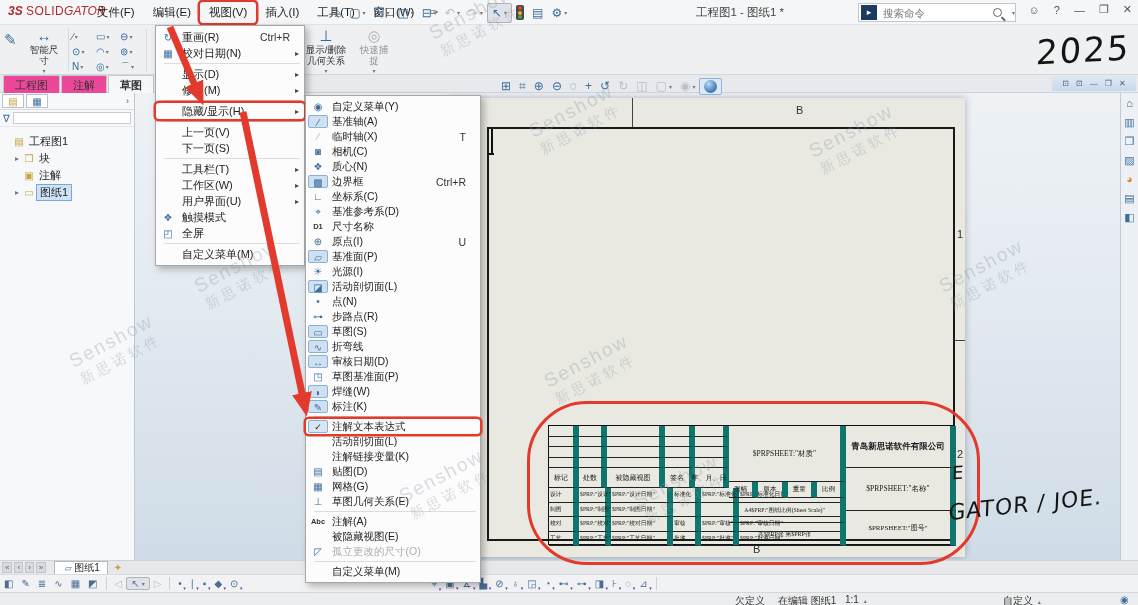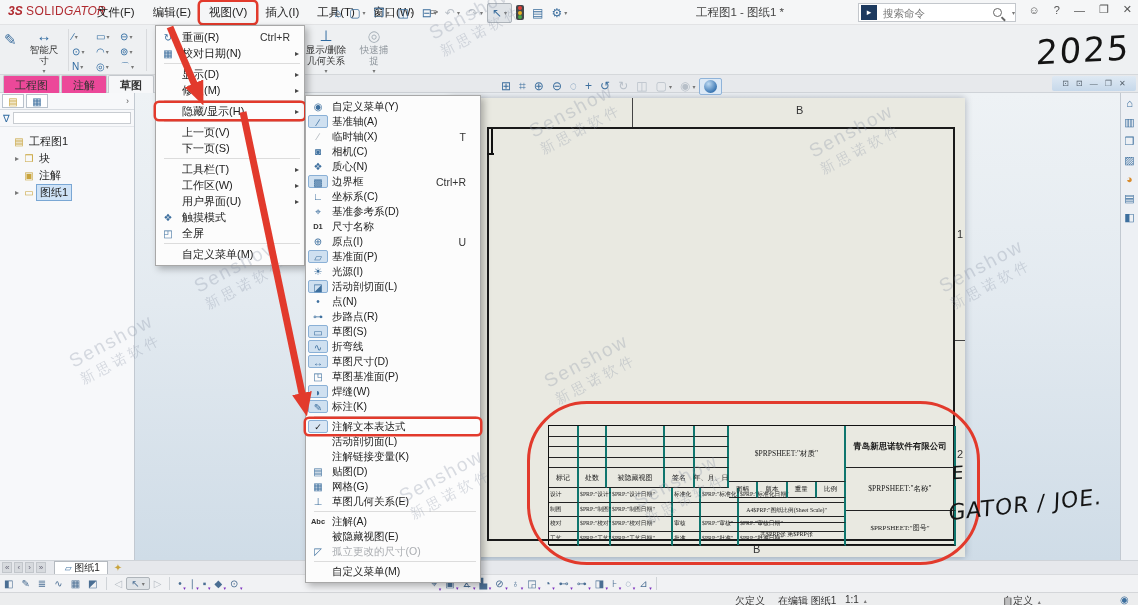--- a/index.html
+++ b/index.html
@@ -98,21 +98,21 @@
   
   .sheet{position:absolute;left:450px;top:98px;width:515px;height:459px;background:#e9e9e1;
     box-shadow:0 0 7px rgba(40,50,70,.35);z-index:1;}
   .frame{position:absolute;left:487px;top:127px;width:468px;height:414px;border:2px solid #1a1a1a;z-index:2;}
   .notch-v{position:absolute;left:491px;top:129px;width:2px;height:26px;background:#111;z-index:2;}
   .notch-h{position:absolute;left:487px;top:153px;width:7px;height:2px;background:#111;z-index:2;}
   .ztick{position:absolute;background:#444;z-index:2;}
   .zone{position:absolute;font-size:11px;color:#333;z-index:2;}
   .titleblock{position:absolute;left:548px;top:425px;width:407px;height:120px;border:1.8px solid #111;z-index:2;
     font-family:"Liberation Serif",serif;}
-  .tb-cell{position:absolute;border-right:2px solid #0f766e;border-bottom:1px solid #222;
+  .tb-cell{position:absolute;border-right:6px solid #0f766e;border-bottom:1px solid #222;
     display:flex;align-items:center;justify-content:center;color:#1a1a1a;overflow:visible;white-space:nowrap;}
 
   
   .popup{position:absolute;background:#fcfcfc;border:1px solid #a8a8a8;
     box-shadow:3px 3px 7px rgba(0,0,0,.28);z-index:50;padding:3px 0;}
   #view-menu{left:155px;top:25px;width:150px;}
   #hs-submenu{left:305px;top:95px;width:176px;}
   .menu-item{display:flex;align-items:center;height:16px;padding:0 5px 0 2px;font-size:11px;color:#222;position:relative;}
   #hs-submenu .menu-item{height:15px;font-size:10.5px;}
   .menu-item.disabled{color:#aaadb1;}
@@ -640,21 +640,21 @@
       <span class="mi-label">草图(S)</span>
       <span class="mi-arrow"></span>
     </div>
     <div class="menu-item">
       <span class="mi-icon ibox">∿</span>
       <span class="mi-label">折弯线</span>
       <span class="mi-arrow"></span>
     </div>
     <div class="menu-item">
       <span class="mi-icon ibox">↔</span>
-      <span class="mi-label">草图尺寸(D)</span>
+      <span class="mi-label">审核日期(D)</span>
       <span class="mi-arrow"></span>
     </div>
     <div class="menu-item">
       <span class="mi-icon">◳</span>
       <span class="mi-label">草图基准面(P)</span>
       <span class="mi-arrow"></span>
     </div>
     <div class="menu-item">
       <span class="mi-icon ibox">◗</span>
       <span class="mi-label">焊缝(W)</span>

